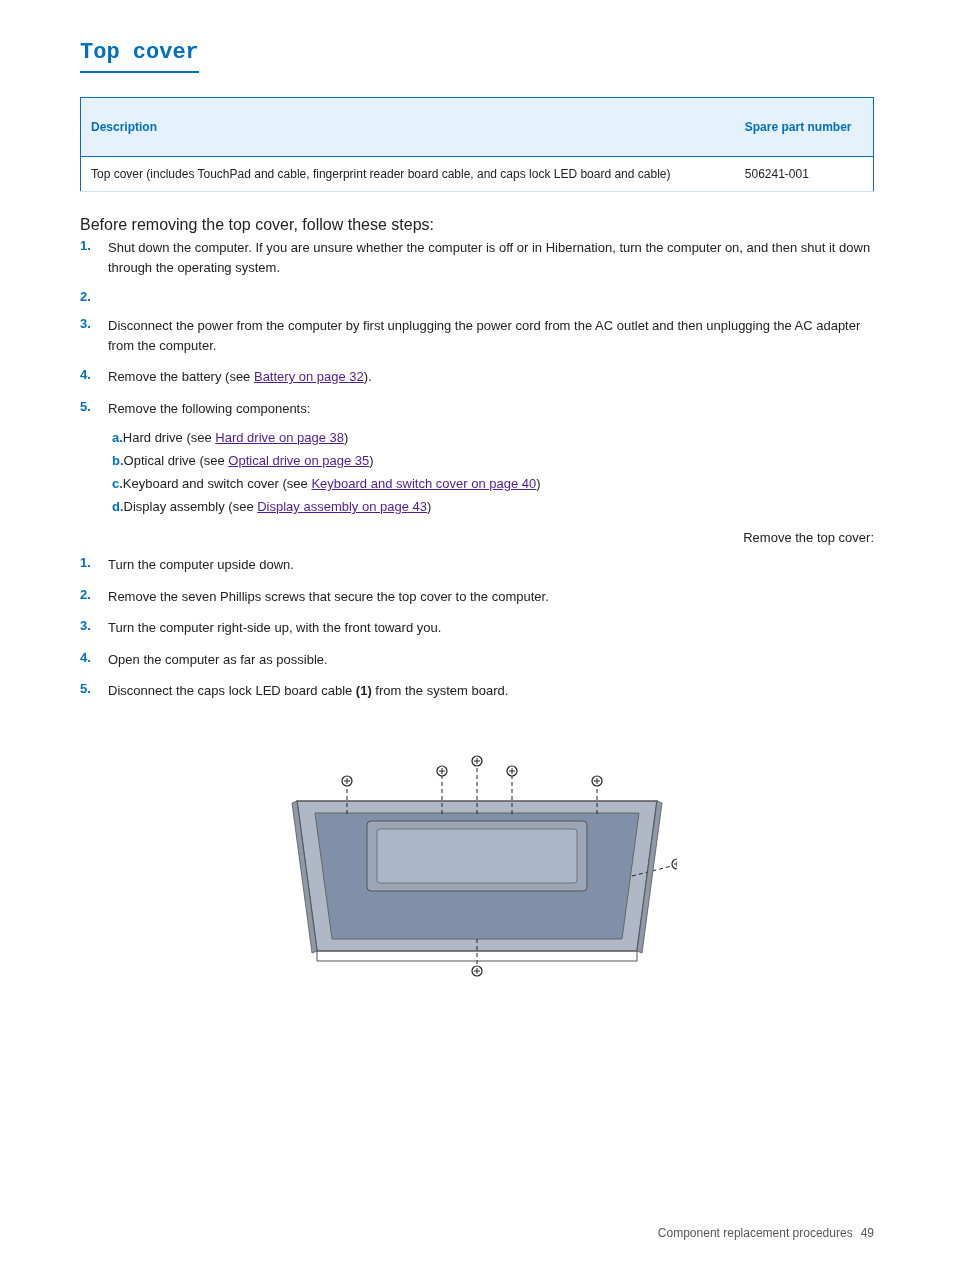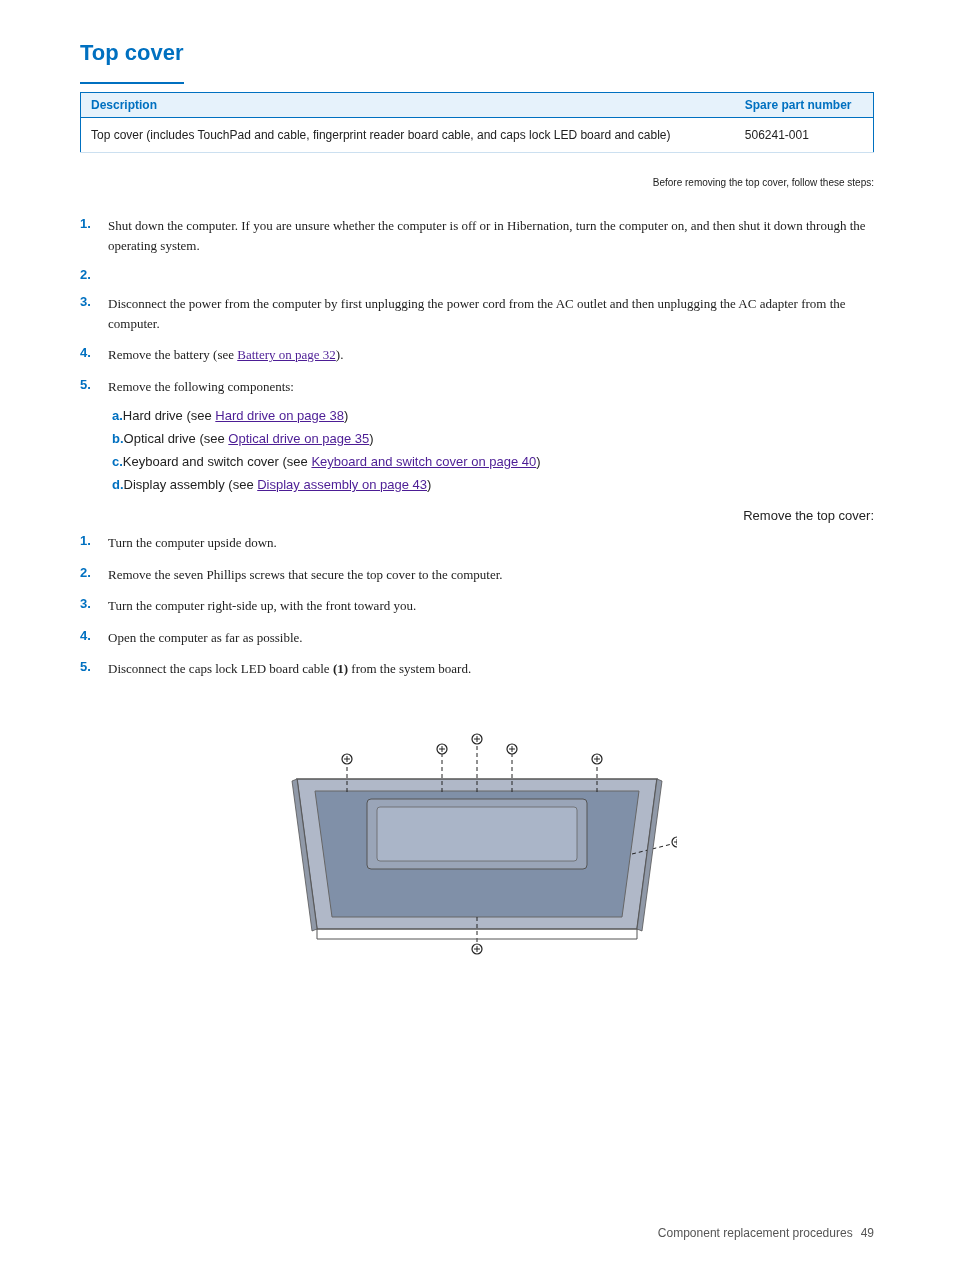--- a/index.html
+++ b/index.html
@@ -10,56 +10,56 @@
       background: #fff;
       width: 954px;
       min-height: 1270px;
       padding: 40px 80px 60px 80px;
     }
 
     .page-title {
       color: #0070c0;
       font-size: 22px;
       font-weight: bold;
-      margin-bottom: 8px;
+      margin-bottom: 24px;
       border-bottom: 2px solid #0070c0;
-      padding-bottom: 16px;
+      padding-bottom: 6px;
       display: inline-block;
+      font-family: Liberation Mono, monospace;
     }
 
     .parts-table {
       width: 100%;
       border-collapse: collapse;
       margin-bottom: 24px;
       border: 1px solid #0070c0;
     }
     .parts-table thead tr {
       background: #e6f2fb;
     }
     .parts-table th {
       color: #0070c0;
       font-size: 12px;
       font-weight: bold;
-      padding: 5px 10px;
+      padding: 22px 10px;
       text-align: left;
       border-bottom: 1px solid #0070c0;
     }
     .parts-table td {
       padding: 10px 10px;
       font-size: 12px;
       vertical-align: top;
     }
     .parts-table tbody tr {
       border-bottom: 1px solid #cce0f0;
     }
 
     .intro-text {
-      margin-bottom: 28px;
-      font-size: 10px;
-      text-align: right;
+      margin-bottom: 4px;
+      font-size: 16px;
     }
 
     .steps-list {
       list-style: none;
       padding: 0;
       margin-bottom: 10px;
     }
     .steps-list > li {
       display: flex;
       margin-bottom: 12px;
@@ -68,21 +68,20 @@
     .step-number {
       color: #0070c0;
       font-weight: bold;
       min-width: 28px;
       font-size: 13px;
       flex-shrink: 0;
     }
     .step-text {
       font-size: 13px;
       line-height: 1.5;
-      font-family: Liberation Serif, serif;
     }
 
     .sub-steps {
       list-style: none;
       padding: 0;
       margin-top: 8px;
     }
     .sub-steps li {
       display: flex;
       margin-bottom: 8px;

